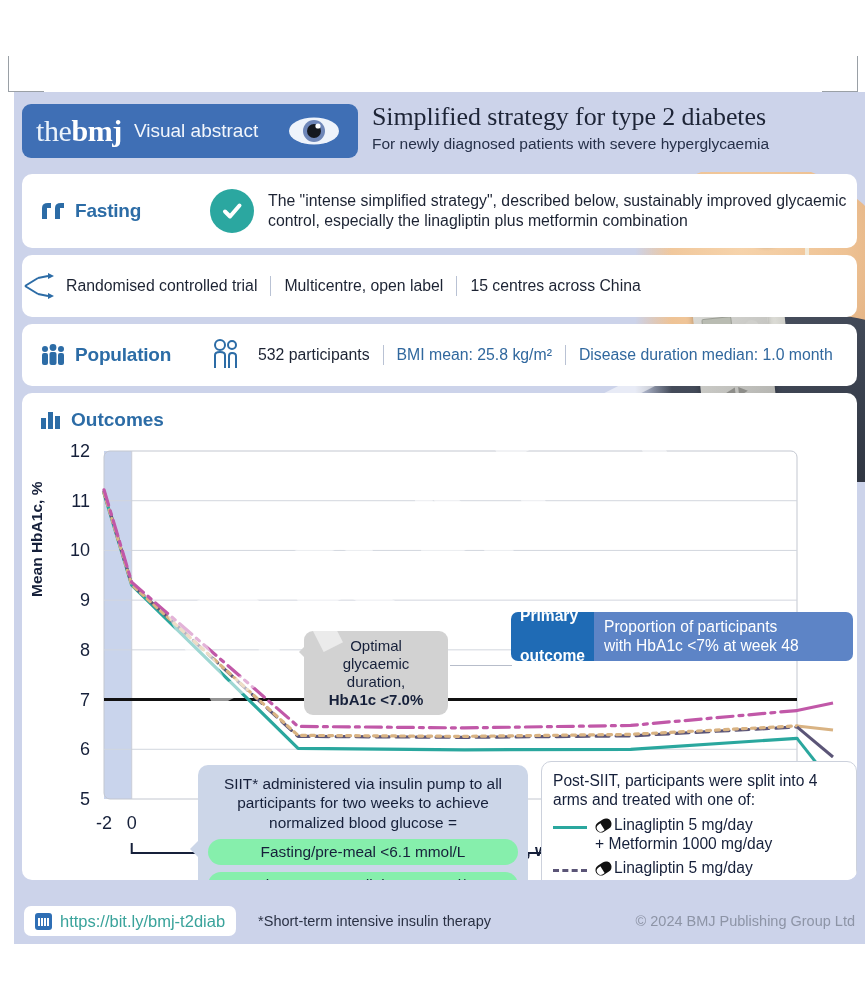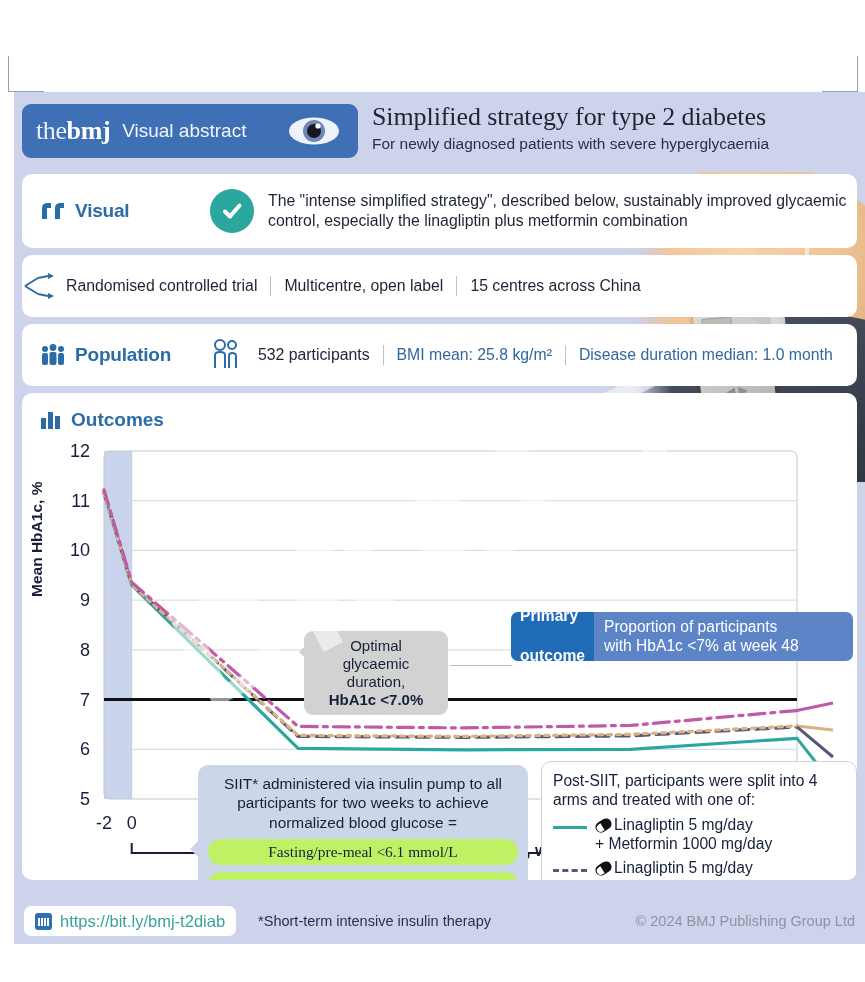--- a/index.html
+++ b/index.html
@@ -26,21 +26,21 @@
   }
 
   
   .header { position: relative; height: 82px; }
   .brandbar {
     position: absolute; left: 8px; top: 12px;
     width: 336px; height: 54px;
     background: #3f6fb5; border-radius: 9px;
     display: flex; align-items: center; padding: 0 14px; gap: 12px;
   }
-  .bmj-logo { font-family: "Liberation Serif", serif; font-size: 26px; color: #eaf2fb; letter-spacing: -.4px;}
+  .bmj-logo { font-family: "Liberation Serif", serif; font-size: 30px; color: #eaf2fb; letter-spacing: -.4px;}
   .bmj-logo b { font-weight: bold; color: #fff; }
   .va-label { color: #f2f6fc; font-size: 19px; }
   .eye {
     position: absolute; right: 18px; top: 50%; transform: translateY(-50%);
     width: 52px; height: 30px;
   }
   .title-wrap { position: absolute; left: 358px; top: 10px; right: 8px; }
   .main-title {
     font-family: "Liberation Serif", serif;
     font-size: 26px; color: #1d2436; line-height: 1.18; letter-spacing: -.1px;
@@ -168,22 +168,22 @@
   }
 
   
   .callout-siit {
     position: absolute; left: 176px; top: 372px; width: 330px;
     background: #ccd6e8; border-radius: 10px; padding: 9px 10px 10px 10px;
     text-align: center; z-index: 6;
   }
   .callout-siit .lead { font-size: 15.4px; color: #16203a; line-height: 1.25; }
   .callout-siit .pill {
-    background: #bef264; border-radius: 16px; margin-top: 7px;
-    font-size: 15.4px; color: #16203a; padding: 4px 6px; font-family: Liberation Serif, serif;
+    background: #86efac; border-radius: 16px; margin-top: 7px;
+    font-size: 15.4px; color: #16203a; padding: 4px 6px;
   }
   .callout-siit:before {
     content: ""; position: absolute; left: -20px; top: 72px;
     border: 12px solid transparent; border-right-color: #ccd6e8;
   }
 
   .callout-arms {
     position: absolute; left: 519px; top: 368px; width: 316px;
     background: #fff; border: 1px solid #ccd1dc; border-radius: 10px;
     padding: 9px 11px 10px 11px; z-index: 6;
@@ -317,21 +317,21 @@
         <div class="sub-title">For newly diagnosed patients with severe hyperglycaemia</div>
       </div>
     </div>
 
     <div class="row row-summary">
       <div class="row-label">
         <svg width="26" height="20" viewBox="0 0 26 20">
           <path d="M2 18 L2 7 Q2 2 8 2 L11 2 L11 7 L7 7 L7 18 Z" fill="#2c6ca6"></path>
           <path d="M15 18 L15 7 Q15 2 21 2 L24 2 L24 7 L20 7 L20 18 Z" fill="#2c6ca6"></path>
         </svg>
-        <span class="txt">Visual</span>
+        <span class="txt">Fasting</span>
       </div>
       <div class="check-badge">
         <svg width="24" height="24" viewBox="0 0 24 24">
           <path d="M5 12.5 L10 17.5 L19.5 6.5" stroke="#ffffff" stroke-width="4" fill="none" stroke-linecap="round" stroke-linejoin="round"></path>
         </svg>
       </div>
       <div class="summary-text">The "intense simplified strategy", described below, sustainably improved glycaemic control, especially the linagliptin plus metformin combination</div>
     </div>
 
     <div class="row row-design">

